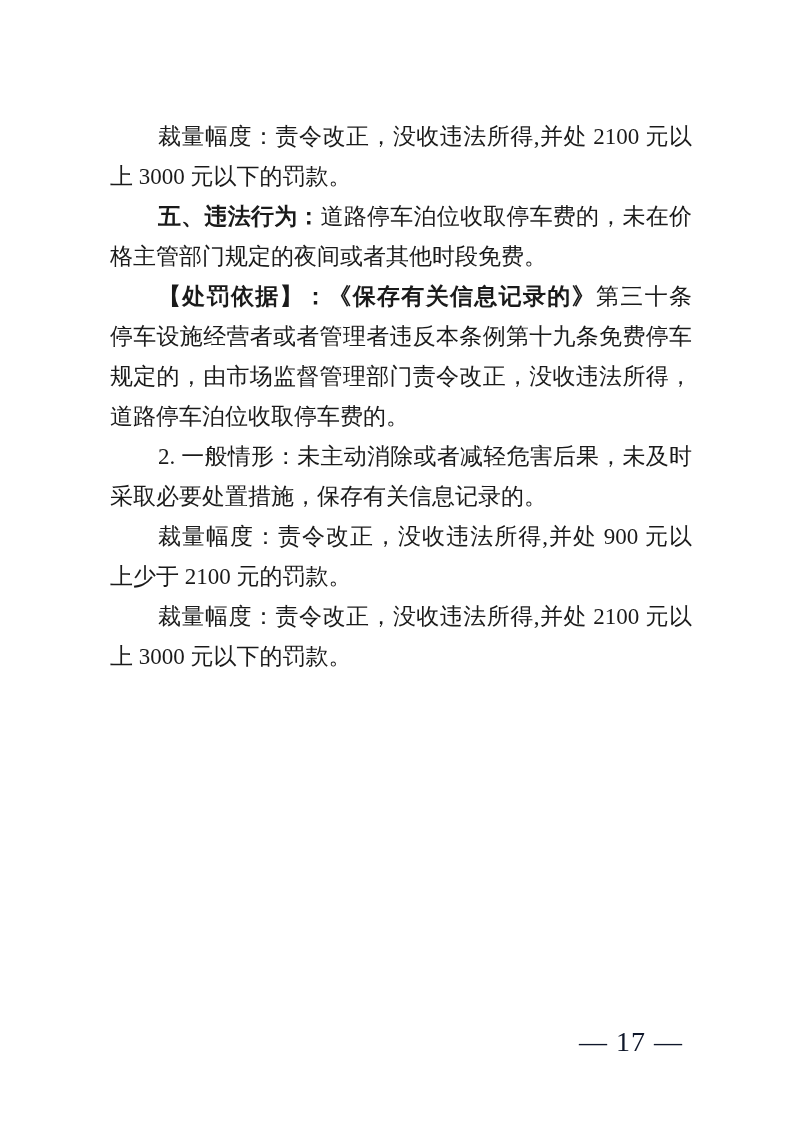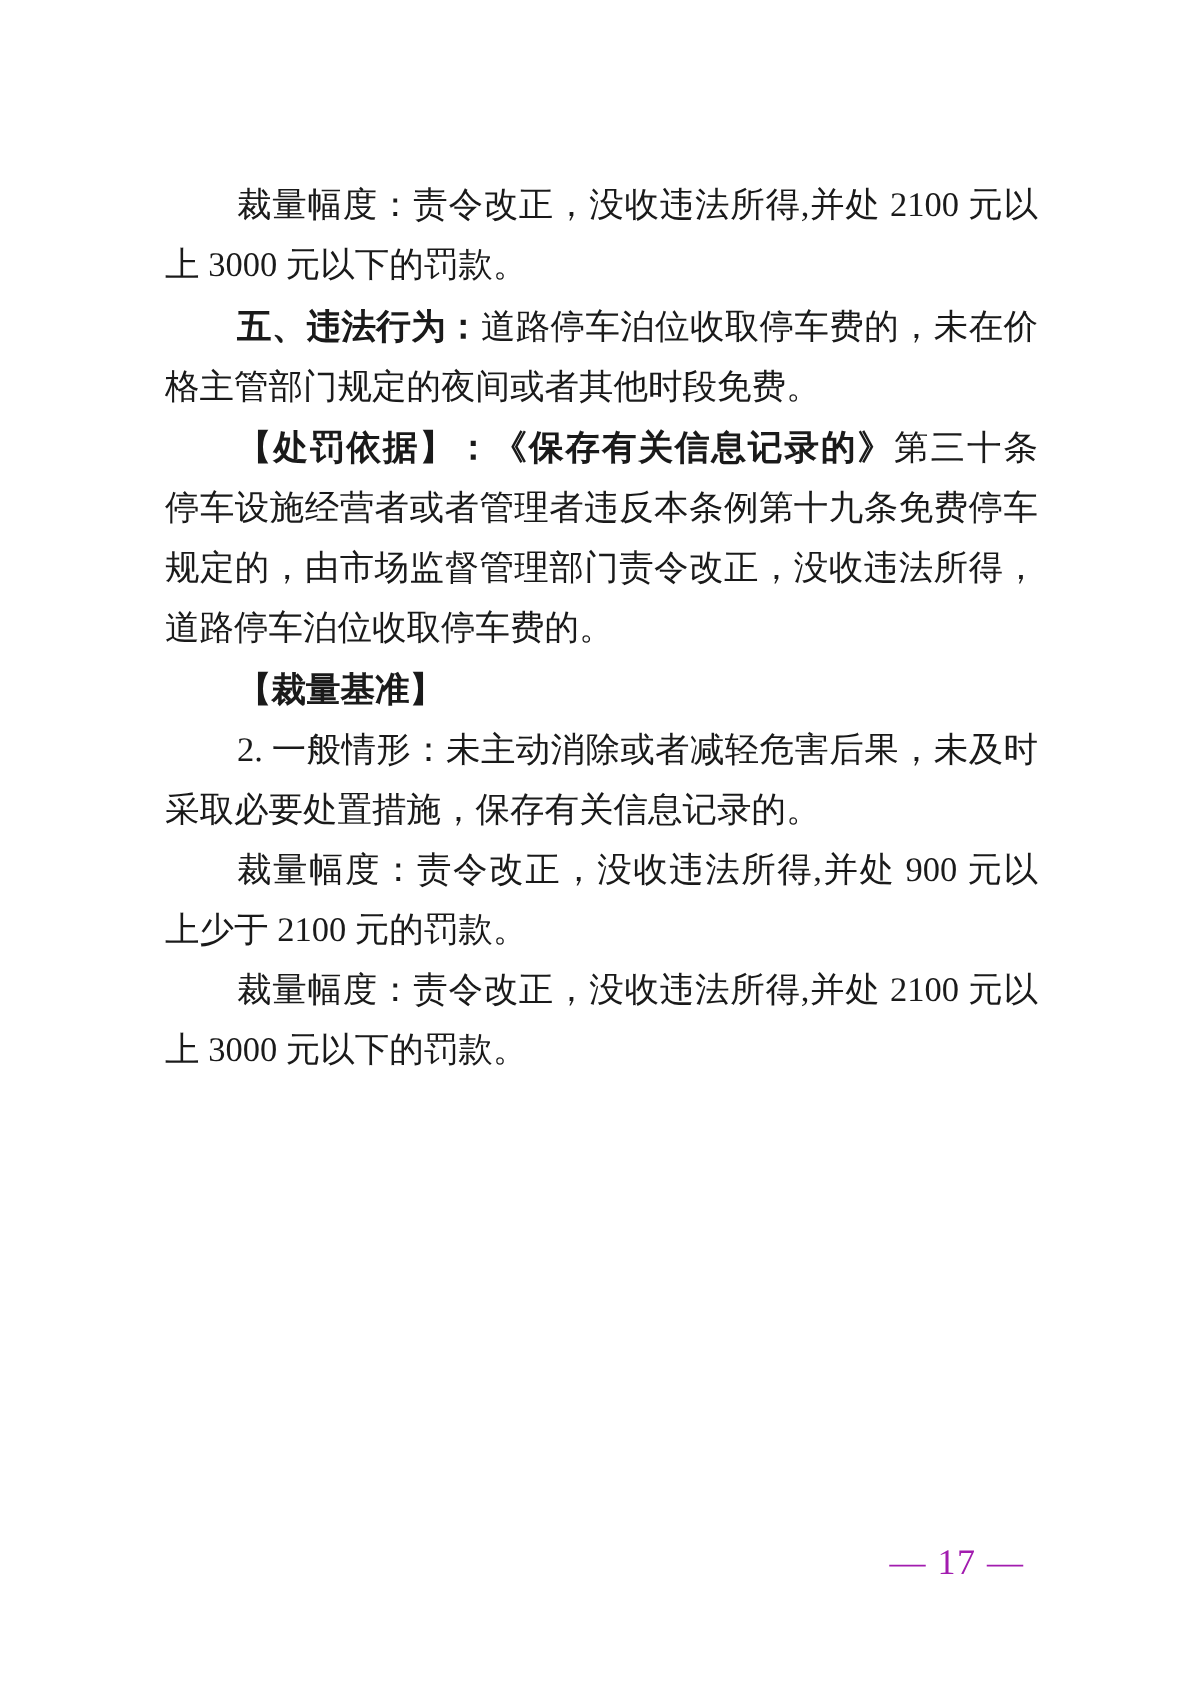--- a/index.html
+++ b/index.html
@@ -27,46 +27,45 @@
     font-size: 23px;
     line-height: 40px;
     text-align: justify;
     text-justify: inter-ideograph;
     text-indent: 48px;
     word-break: break-all;
     overflow-wrap: break-word;
   }
   .hei {
     font-weight: 700;
-    font-family: Liberation Sans, sans-serif;
+    font-family: Liberation Serif, serif;
   }
   .page-number {
     position: absolute;
     top: 1031px;
     right: 110px;
-    font-size: 24px;
+    font-size: 28px;
     line-height: 22px;
     letter-spacing: 1px;
-    color: #a21caf;
+    color: #0f172a;
     font-family: "Liberation Serif", "DejaVu Serif", serif;
   }
 </style>
 </head>
 <body>
 
 <div class="page">
   <main class="content">
 
     <p class="para"><span>裁量幅度：责令改正，没收违法所得,并处 2100 元以上 3000 元以下的罚款。</span></p>
 
     <p class="para"><span class="hei">五、违法行为：</span><span>道路停车泊位收取停车费的，未在价格主管部门规定的夜间或者其他时段免费。</span></p>
 
     <p class="para"><span class="hei">【处罚依据】：《保存有关信息记录的》</span><span>第三十条　停车设施经营者或者管理者违反本条例第十九条免费停车规定的，由市场监督管理部门责令改正，没收违法所得，道路停车泊位收取停车费的。</span></p>
 
-    <p class="para"><span class="hei">【裁量基准】</span></p>
 
 
 
     <p class="para"><span>2. 一般情形：未主动消除或者减轻危害后果，未及时采取必要处置措施，保存有关信息记录的。</span></p>
 
     <p class="para"><span>裁量幅度：责令改正，没收违法所得,并处 900 元以上少于 2100 元的罚款。</span></p>
 
 
     <p class="para"><span>裁量幅度：责令改正，没收违法所得,并处 2100 元以上 3000 元以下的罚款。</span></p>
 

